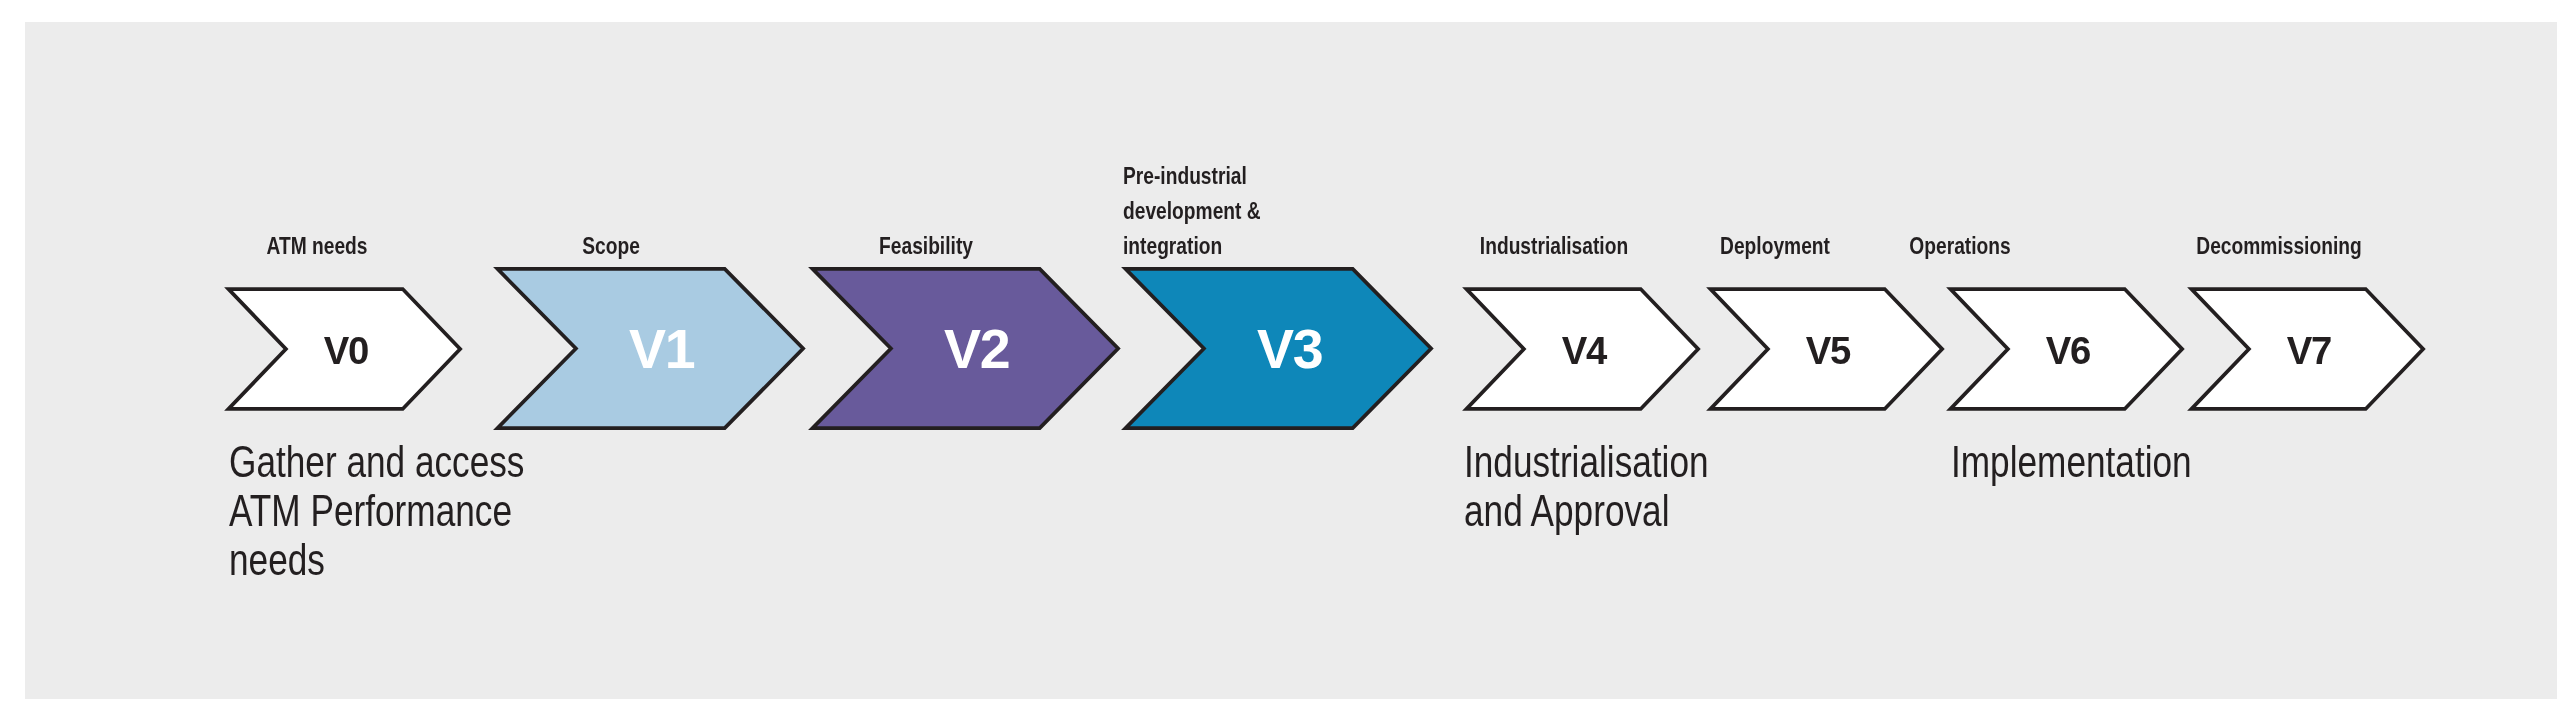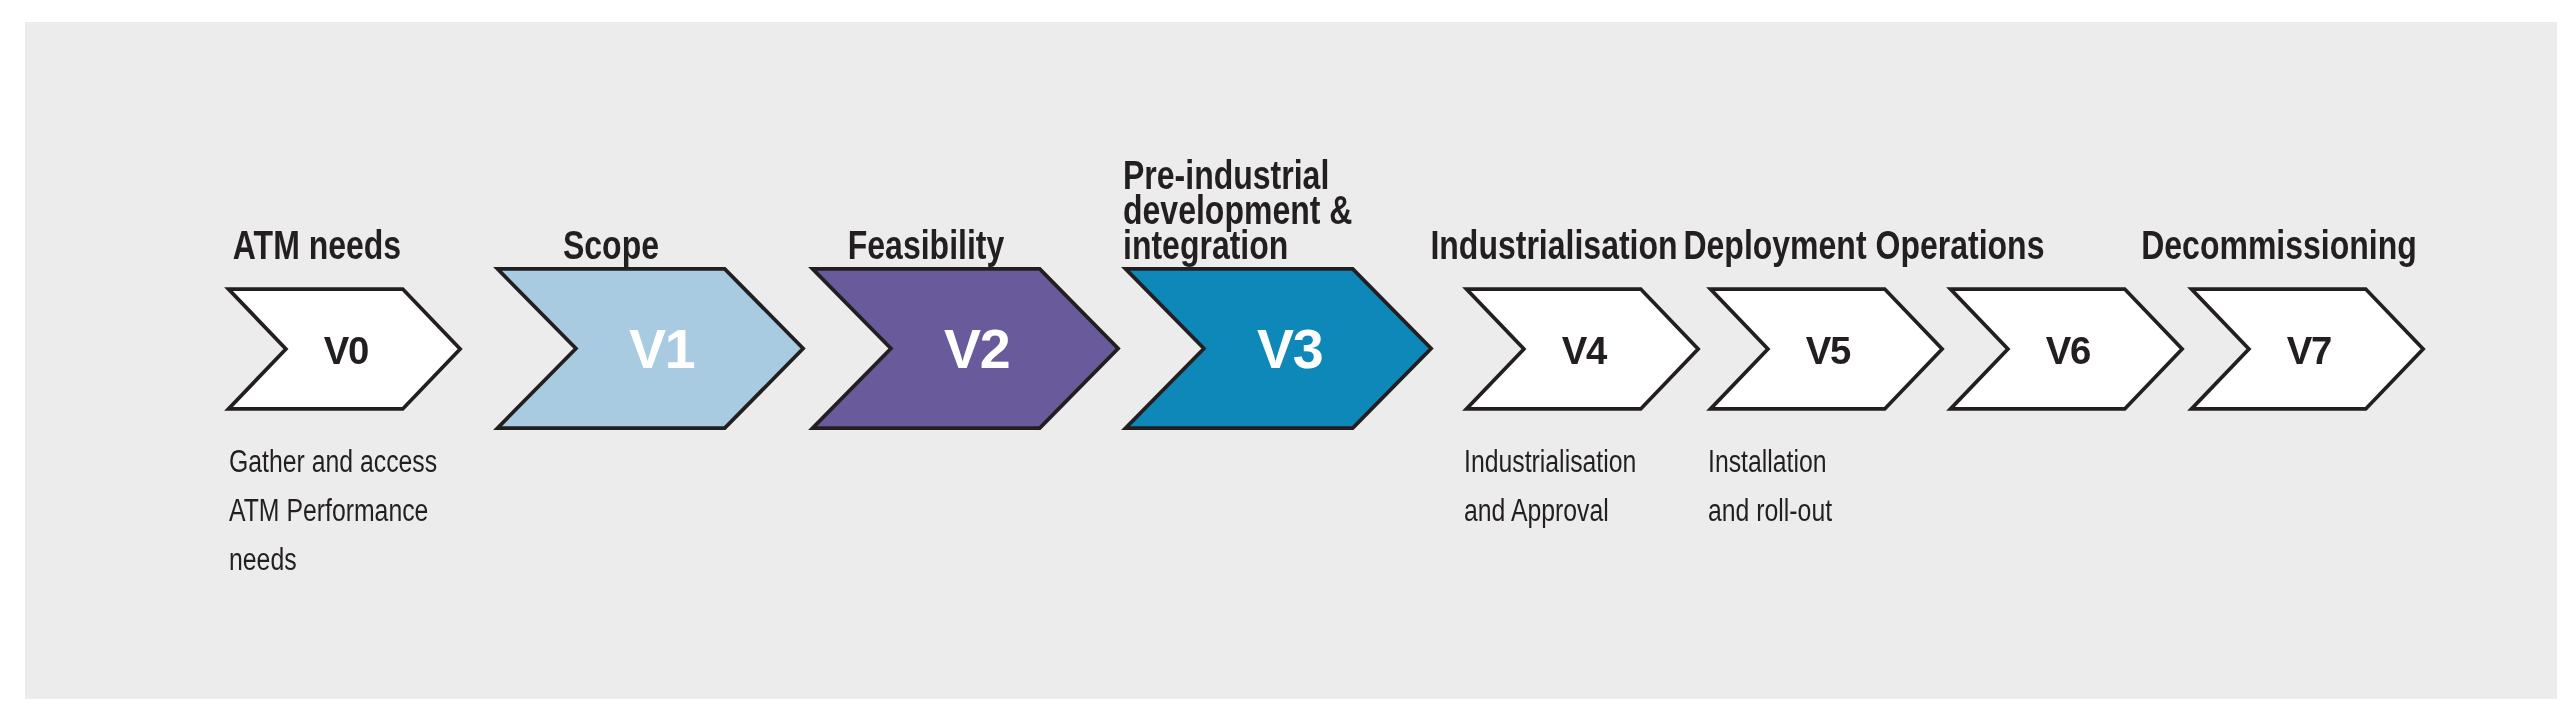--- a/index.html
+++ b/index.html
@@ -25,35 +25,35 @@
     letter-spacing: -2px;
   }
   .chev.small .num { font-size: 62px; }
   .chev.large .num { font-size: 90px; }
   
   .clabel, .llabel {
     position: absolute;
     bottom: 464px;
     color: #231f20;
     font-weight: bold;
-    font-size: 40px;
+    font-size: 24px;
     line-height: 35px;
     white-space: nowrap;
   }
   .clabel { transform: translateX(-50%); }
   .cond   { display: inline-block; transform: scaleX(0.8); transform-origin: 50% 100%; }
   .cond-l { display: inline-block; transform: scaleX(0.8); transform-origin: 0 100%; }
   .llabel .cond-l { transform-origin: 0 100%; }
   .lline { display: block; }
   
   .desc {
     position: absolute;
     top: 437px;
     color: #231f20;
-    font-size: 31px;
+    font-size: 44px;
     line-height: 49px;
     white-space: nowrap;
   }
   .desc .cond-l { transform: scaleX(0.8); transform-origin: 0 0; }
   .dline { display: block; }
 </style>
 </head>
 <body>
 
 <div id="stage">
@@ -116,34 +116,33 @@
     </span>
   </div>
 
   <div class="clabel" style="left:1775px">
     <span class="cond"><span class="lline">Deployment</span></span>
   </div>
   <svg class="chev small" style="left:1708px;top:287px" width="236" height="124" viewBox="0 0 382 200">
     <polygon points="4,3 286,3 379,100 286,197 4,197 97,100" fill="#ffffff" stroke="#231f20"></polygon>
     <text class="num" x="194" y="124" text-anchor="middle" fill="#231f20">V5</text>
   </svg>
-  <div class="desc" style="left:1708px">
-    <span class="cond-l">
-      <span class="dline">Installation</span>
-      <span class="dline">and roll-out</span>
-    </span>
-  </div>
 
   <div class="clabel" style="left:1960px">
     <span class="cond"><span class="lline">Operations</span></span>
   </div>
   <svg class="chev small" style="left:1948px;top:287px" width="236" height="124" viewBox="0 0 382 200">
     <polygon points="4,3 286,3 379,100 286,197 4,197 97,100" fill="#ffffff" stroke="#231f20"></polygon>
     <text class="num" x="194" y="124" text-anchor="middle" fill="#231f20">V6</text>
   </svg>
+  <div class="desc" style="left:1951px">
+    <span class="cond-l">
+      <span class="dline">Implementation</span>
+    </span>
+  </div>
 
   <div class="clabel" style="left:2279px">
     <span class="cond"><span class="lline">Decommissioning</span></span>
   </div>
   <svg class="chev small" style="left:2189px;top:287px" width="236" height="124" viewBox="0 0 382 200">
     <polygon points="4,3 286,3 379,100 286,197 4,197 97,100" fill="#ffffff" stroke="#231f20"></polygon>
     <text class="num" x="194" y="124" text-anchor="middle" fill="#231f20">V7</text>
   </svg>
 </div>
 

